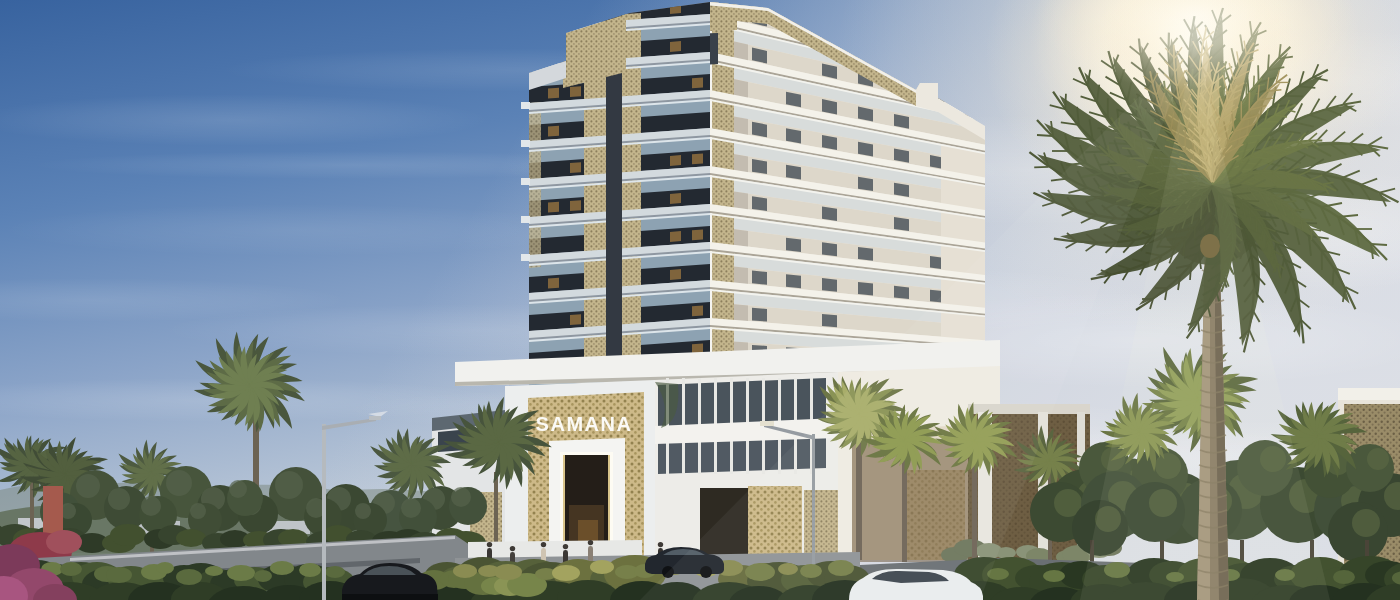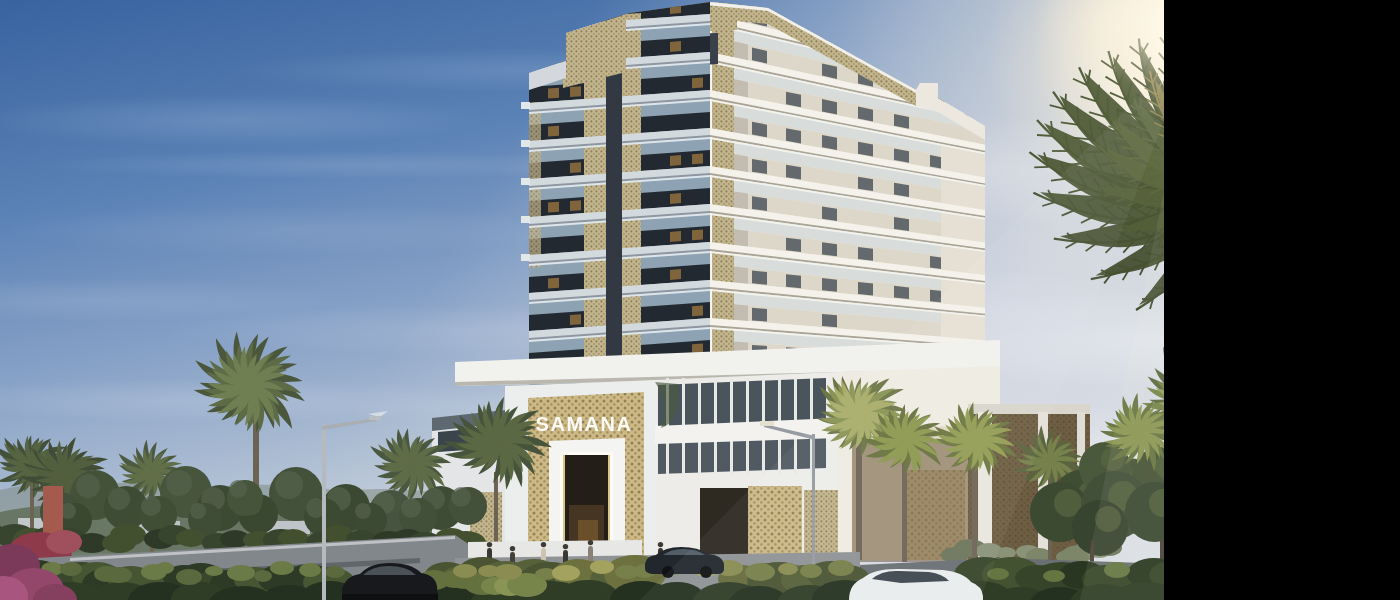--- a/index.html
+++ b/index.html
@@ -1,12 +1,12 @@
 <!DOCTYPE html>
-<html><head><meta charset="utf-8"><title>Samana Dubai</title><style>html,body{margin:0;padding:0;background:#000;}*{box-sizing:border-box;}.stage{position:relative;width:1164px;height:600px;overflow:hidden;font-family:"Liberation Sans",sans-serif;}</style></head><body>
+<html><head><meta charset="utf-8"><title>Samana Dubai</title><style>html,body{margin:0;padding:0;background:#000;}*{box-sizing:border-box;}.stage{position:relative;width:1400px;height:600px;overflow:hidden;font-family:"Liberation Sans",sans-serif;}</style></head><body>
 <div class="stage"><svg width="1400" height="600" viewBox="0 0 1400 600" xmlns="http://www.w3.org/2000/svg">
       <defs>
         <linearGradient id="skyL" x1="0" y1="0" x2="0.45" y2="1">
           <stop offset="0" stop-color="#38639f"></stop>
           <stop offset="0.30" stop-color="#5b82b6"></stop>
           <stop offset="0.55" stop-color="#8ba4c8"></stop>
           <stop offset="0.78" stop-color="#bac7d7"></stop>
           <stop offset="1" stop-color="#d8dce1"></stop>
         </linearGradient>
         <linearGradient id="skyR" x1="0" y1="0" x2="1" y2="0.25">

